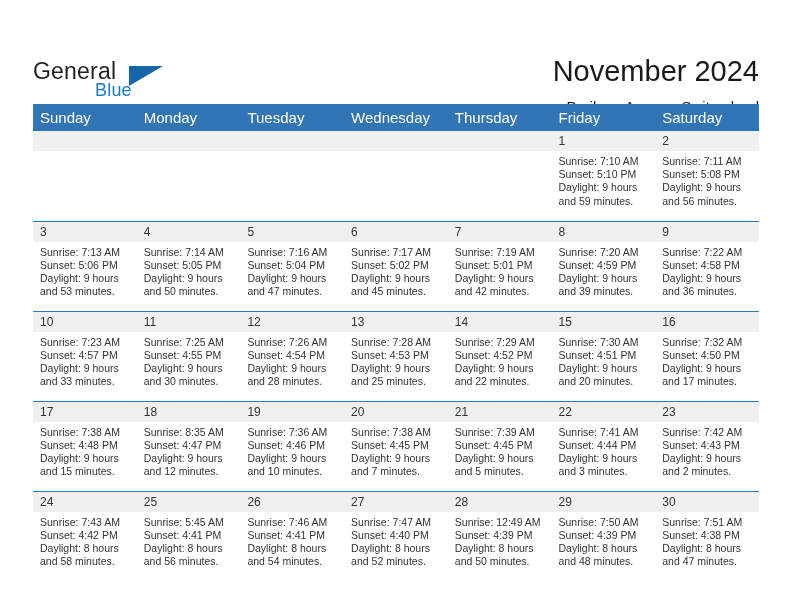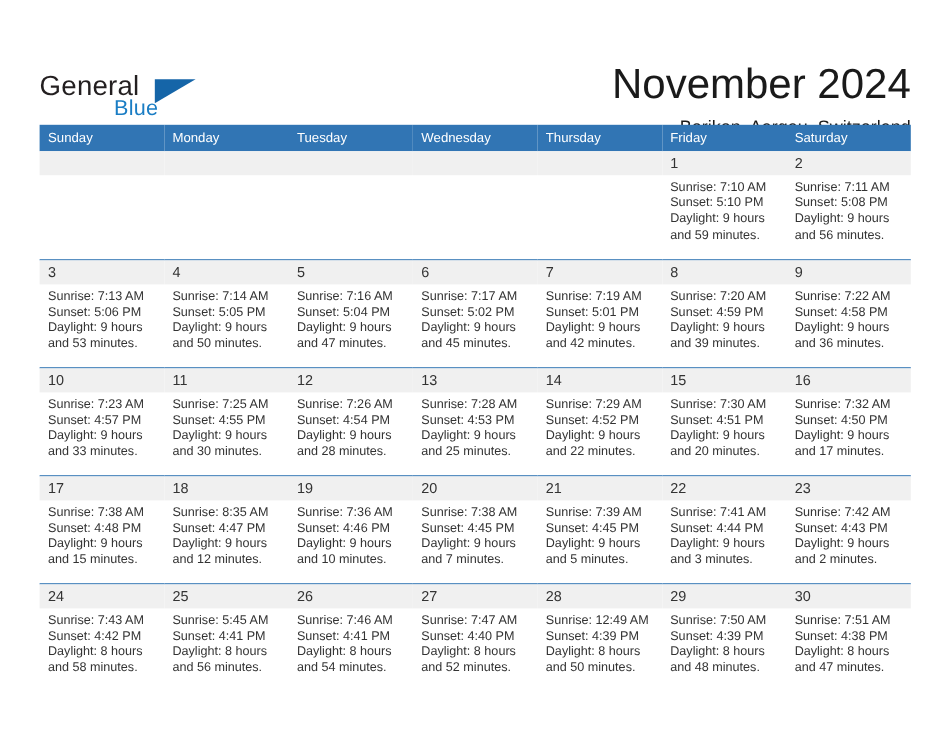--- a/index.html
+++ b/index.html
@@ -67,21 +67,21 @@
     border-bottom: 20px solid transparent;
   }
 
   .title-block {
     position: absolute;
     right: 0;
     top: 0;
     text-align: right;
   }
   .cal-title {
-    font-size: 35px;
+    font-size: 29px;
     color: #1a1a1a;
     line-height: 34px;
     white-space: nowrap;
     font-weight: normal;
     margin: 0;
   }
   .cal-subtitle {
     font-size: 15px;
     color: #1a1a1a;
     line-height: 20px;
@@ -95,21 +95,21 @@
     left: 33px;
     top: 104px;
     width: 726px;
     border-collapse: collapse;
     table-layout: fixed;
   }
 
   .calendar th {
     background: #3175b4;
     color: #ffffff;
-    font-size: 11px;
+    font-size: 15px;
     font-weight: normal;
     text-align: left;
     padding: 5px 0 5px 7px;
     height: 18px;
     border: none;
     box-sizing: border-box;
   }
 
   .calendar td {
     vertical-align: top;

